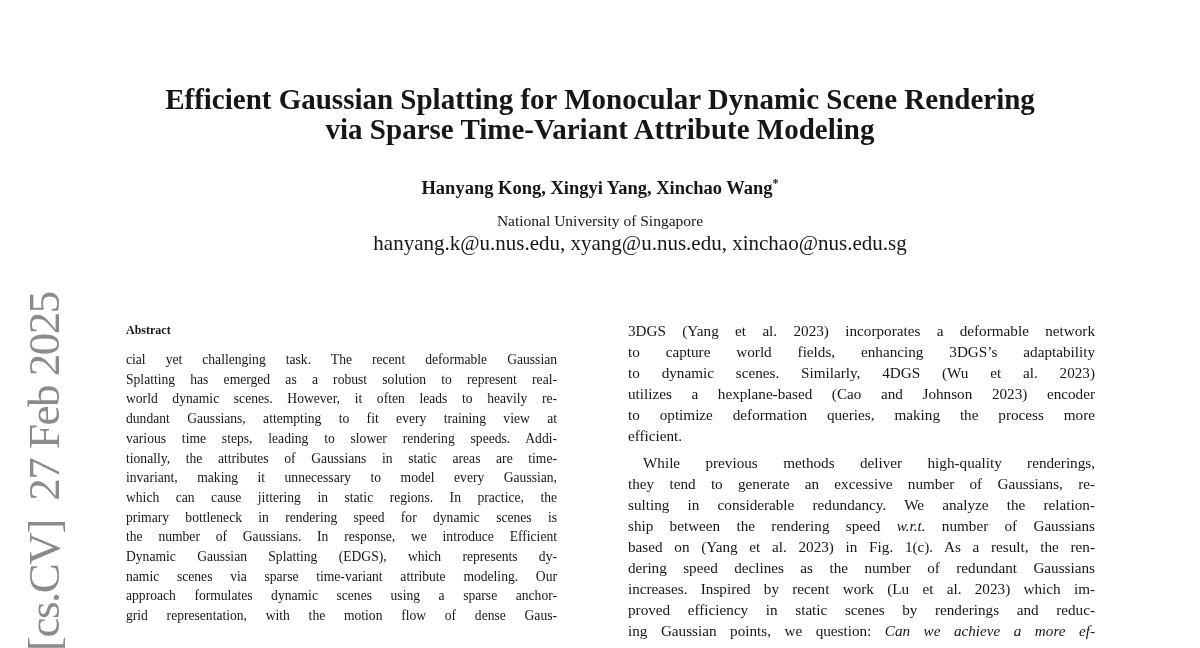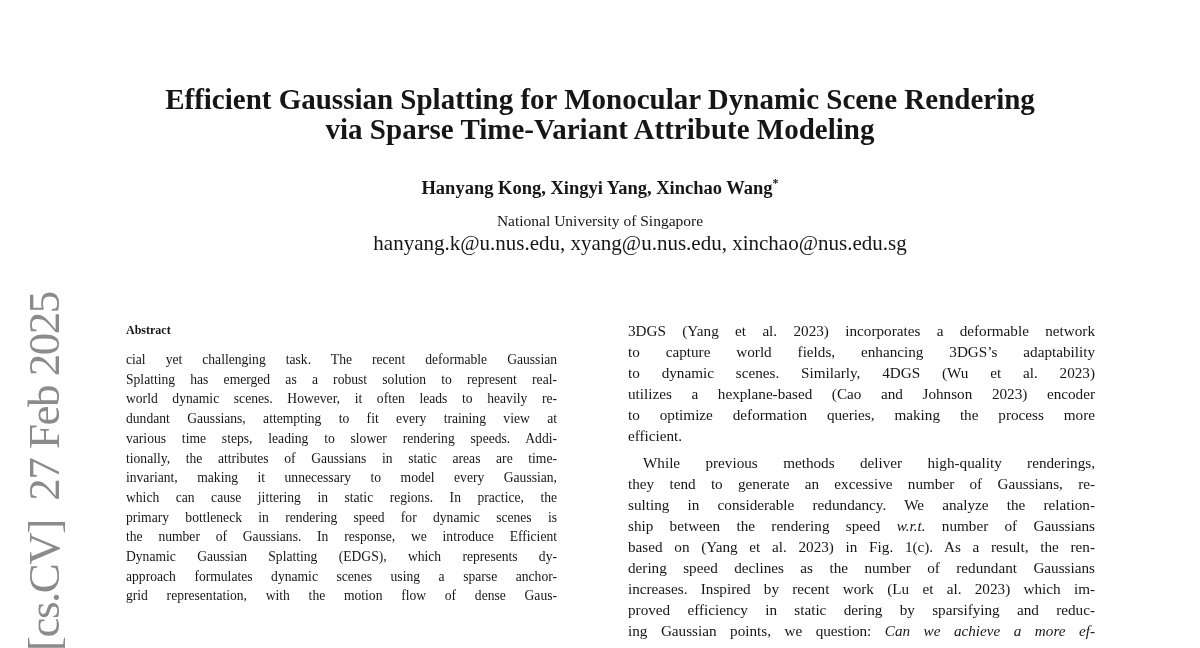--- a/index.html
+++ b/index.html
@@ -123,20 +123,21 @@
           <div class="pline">Splatting has emerged as a robust solution to represent real-</div>
           <div class="pline">world dynamic scenes. However, it often leads to heavily re-</div>
           <div class="pline">dundant Gaussians, attempting to fit every training view at</div>
           <div class="pline">various time steps, leading to slower rendering speeds. Addi-</div>
           <div class="pline">tionally, the attributes of Gaussians in static areas are time-</div>
           <div class="pline">invariant, making it unnecessary to model every Gaussian,</div>
           <div class="pline">which can cause jittering in static regions. In practice, the</div>
           <div class="pline">primary bottleneck in rendering speed for dynamic scenes is</div>
           <div class="pline">the number of Gaussians. In response, we introduce Efficient</div>
           <div class="pline">Dynamic Gaussian Splatting (EDGS), which represents dy-</div>
+          <div class="pline">namic scenes via sparse time-variant attribute modeling. Our</div>
           <div class="pline">approach formulates dynamic scenes using a sparse anchor-</div>
           <div class="pline">grid representation, with the motion flow of dense Gaus-</div>
         </div>
       </div>
   </div>
 
   <div class="right-col">
       <div class="para">
         <div class="pline">3DGS (Yang et al. 2023) incorporates a deformable network</div>
         <div class="pline">to capture world fields, enhancing 3DGS’s adaptability</div>
@@ -146,18 +147,18 @@
         <div class="pline end">efficient.</div>
       </div>
       <div class="para">
         <div class="pline indent">While previous methods deliver high-quality renderings,</div>
         <div class="pline">they tend to generate an excessive number of Gaussians, re-</div>
         <div class="pline">sulting in considerable redundancy. We analyze the relation-</div>
         <div class="pline">ship between the rendering speed <i>w.r.t.</i> number of Gaussians</div>
         <div class="pline">based on (Yang et al. 2023) in Fig. 1(c). As a result, the ren-</div>
         <div class="pline">dering speed declines as the number of redundant Gaussians</div>
         <div class="pline">increases. Inspired by recent work (Lu et al. 2023) which im-</div>
-        <div class="pline">proved efficiency in static dering by sparsifying and reduc-</div>
+        <div class="pline">proved efficiency in static scenes by renderings and reduc-</div>
         <div class="pline">ing Gaussian points, we question: <i>Can we achieve a more ef-</i></div>
       </div>
     </div>
 
 </div>
 
 </body></html>

